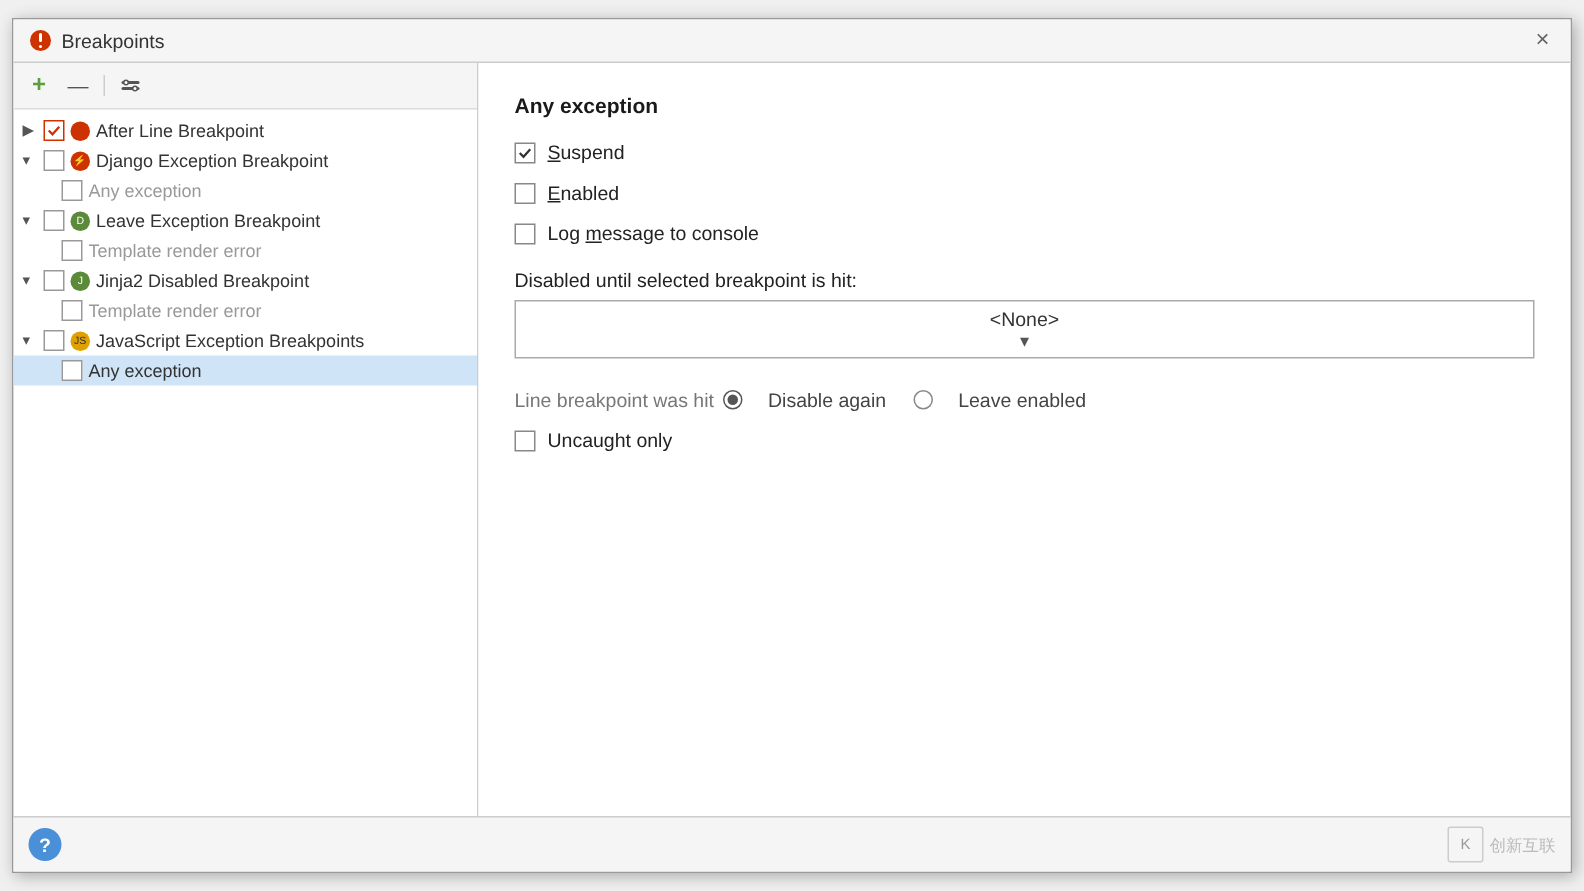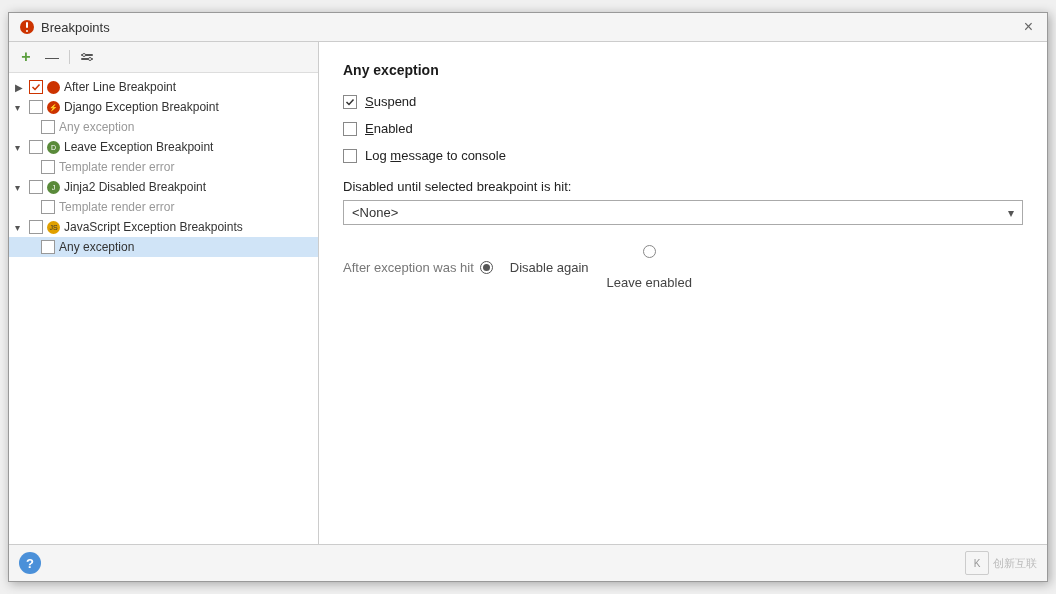--- a/index.html
+++ b/index.html
@@ -215,20 +215,21 @@
 
     .dropdown-row {
       display: flex;
       align-items: center;
       border: 1px solid #aaa;
       background: #fff;
       padding: 4px 8px;
       width: 100%;
       cursor: pointer;
       justify-content: space-between;
+      flex-direction: column;
     }
 
     .dropdown-value {
       font-size: 13px;
       color: #333;
     }
 
     .dropdown-arrow {
       font-size: 12px;
       color: #555;
@@ -523,31 +524,35 @@
 
       <div class="disabled-section">
         <div class="disabled-label">Disabled until selected breakpoint is hit:</div>
         <div class="dropdown-row">
           <span class="dropdown-value">&lt;None&gt;</span>
           <span class="dropdown-arrow">▾</span>
         </div>
       </div>
 
       <div class="radio-row">
-        <span class="radio-label-text">After exception was hit</span>
+        <span class="radio-label-text">Line breakpoint was hit</span>
         <div class="radio-option">
           <div class="radio-btn selected"></div>
           <span class="radio-option-label">Disable again</span>
         </div>
-        <div class="radio-option" style="margin-left:12px;flex-direction:column;">
+        <div class="radio-option" style="margin-left:12px;">
           <div class="radio-btn"></div>
           <span class="radio-option-label">Leave enabled</span>
         </div>
       </div>
 
+      <div class="option-row">
+        <div class="option-checkbox"></div>
+        <span class="option-label">Uncaught only</span>
+      </div>
 
     </div>
   </div>
 
   <div class="bottom-bar">
     <div class="help-btn">?</div>
     <div class="watermark">
       <div class="watermark-icon">K</div>
       <span>创新互联</span>
     </div>

